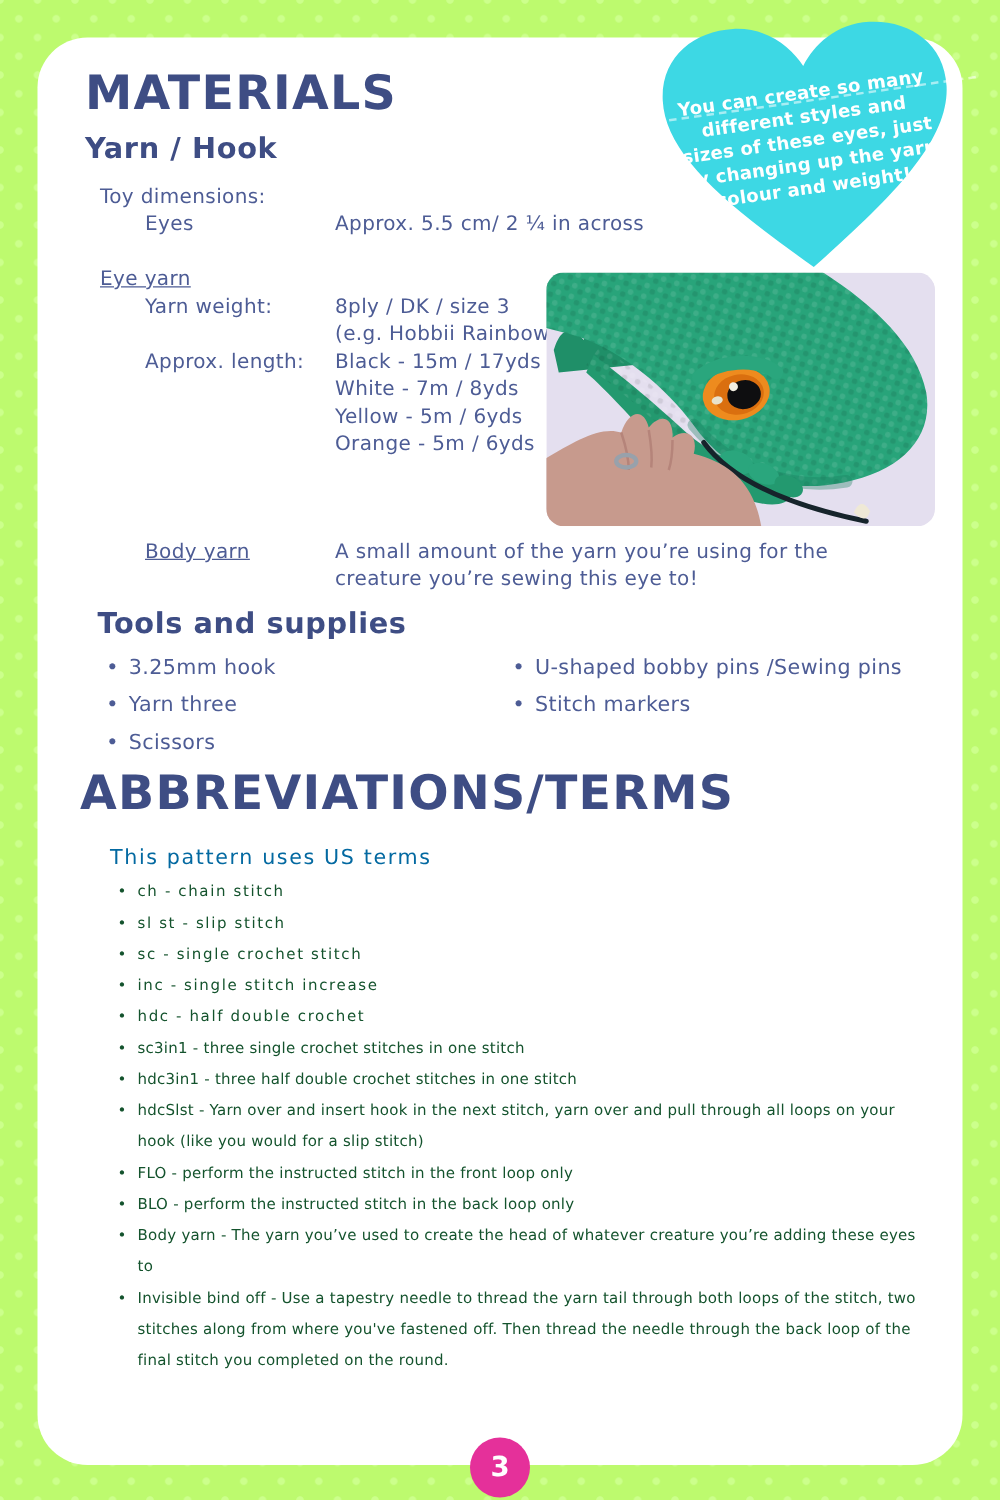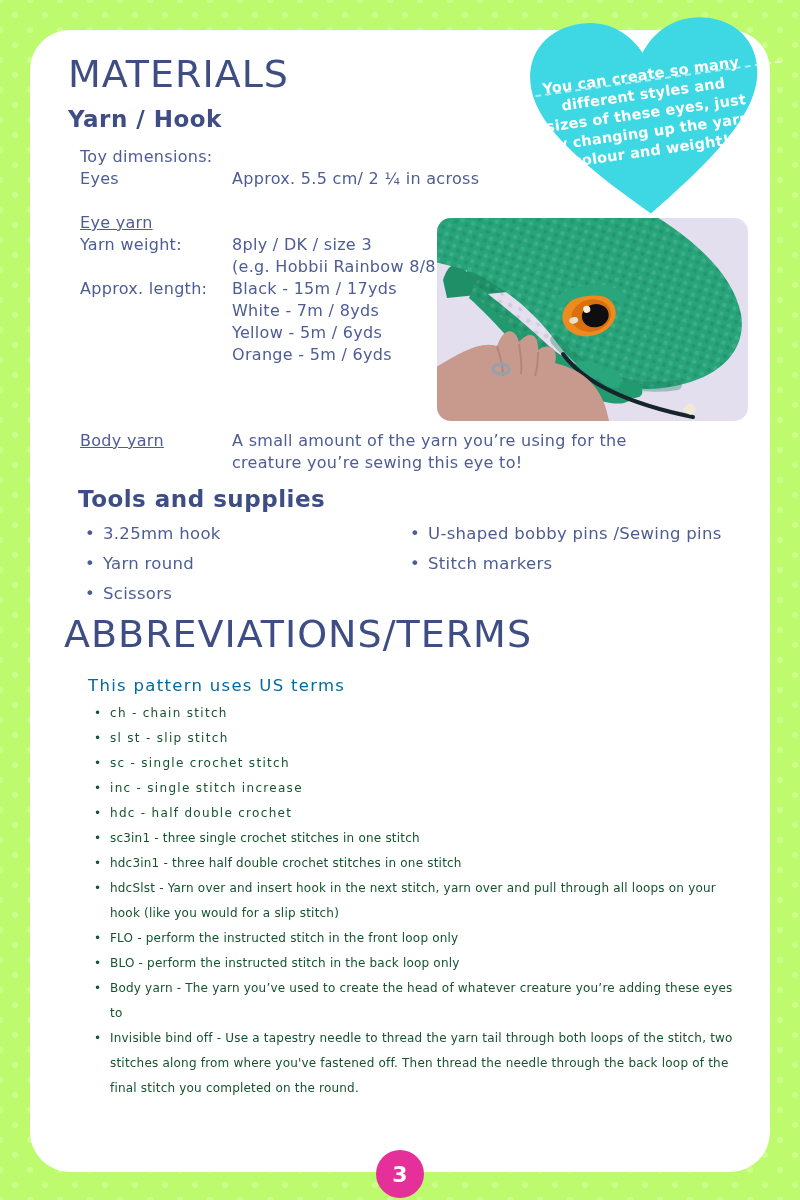--- a/index.html
+++ b/index.html
@@ -14,37 +14,37 @@
     background-size:30px 30px;
     background-position:0 0, 15px 15px;
     overflow:hidden;
   }
   .page {
     position:absolute; left:30px; top:30px; width:740px; height:1142px;
     background:#ffffff; border-radius:40px;
   }
   .h1 {
     position:absolute; left:38px;
-    color:#3e4d84; font-size:38px; font-weight:400; letter-spacing:1px;
+    color:#3e4d84; font-size:38px; font-weight:700; letter-spacing:1px;
   }
   #materials-title { top:22px; }
   #abbr-title { top:582px; left:34px; }
   .h2 {
     position:absolute; left:38px;
     color:#3e4d84; font-size:23px; font-weight:800; letter-spacing:0.5px;
   }
   #yarn-hook { top:76px; }
   #tools-title { top:456px; left:48px;text-align:right; }
   .body-text { color:#4d5c95; font-size:16px; letter-spacing:0.3px; line-height:22px; }
   .block { position:absolute; }
   #toy-dims { left:50px; top:116px; }
   #eye-yarn { left:50px; top:182px; }
   #body-yarn { left:50px; top:400px; }
   .row { display:flex; }
-  .lbl { width:152px; flex-shrink:0; }
+  .lbl { width:152px; flex-shrink:0;margin-left:36px; }
   .subhead-underline { text-decoration:underline; }
   
   #tools-cols { left:55px; top:494px; display:flex; }
   .tool-list { list-style:none; }
   .tool-list.c1 { width:325px; }
   .tool-list li {
     position:relative; padding-left:18px; height:30px;
     color:#4d5c95; font-size:16.5px; letter-spacing:0.3px;
   }
   .tool-list li::before {
@@ -138,21 +138,21 @@
         <div>creature you’re sewing this eye to!</div>
       </div>
     </div>
   </div>
 
   <div id="tools-title" class="h2">Tools and supplies</div>
 
   <div id="tools-cols" class="block">
     <ul class="tool-list c1">
       <li>3.25mm hook</li>
-      <li>Yarn round</li>
+      <li>Yarn three</li>
       <li>Scissors</li>
     </ul>
     <ul class="tool-list c2">
       <li>U-shaped bobby pins /Sewing pins</li>
       <li>Stitch markers</li>
     </ul>
   </div>
 
   <div id="abbr-title" class="h1">ABBREVIATIONS/TERMS</div>
   <div id="abbr-intro" class="block">This pattern uses US terms</div>

